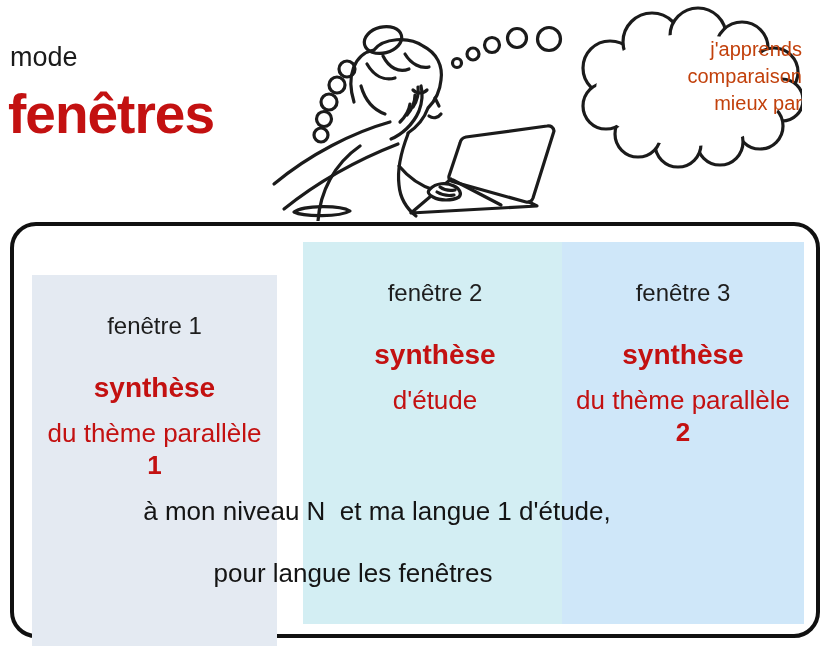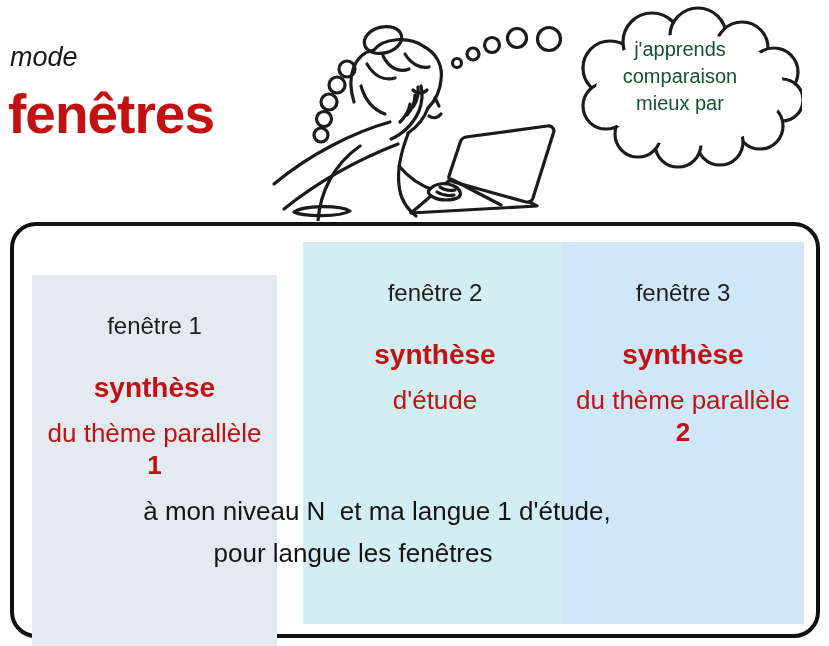--- a/index.html
+++ b/index.html
@@ -1,40 +1,40 @@
 <!DOCTYPE html>
 <html style="--accent: #c31111; --ink: #1a1a1a;"><head>
 <meta charset="utf-8">
 <style>
   html,body{margin:0;padding:0;background:#ffffff;}
   .canvas{
     position:relative;width:829px;height:646px;background:#ffffff;overflow:hidden;
     font-family:"Liberation Sans", sans-serif;color:var(--ink,#1a1a1a);
   }
   
-  .mode{position:absolute;left:10px;top:42px;font-size:27px;color:var(--ink,#1a1a1a);font-style:italic;}
+  .mode{position:absolute;left:10px;top:42px;font-size:27px;color:var(--ink,#1a1a1a);}
   .title{position:absolute;left:8px;top:82px;font-size:55px;font-weight:bold;color:var(--accent,#c31111);letter-spacing:-1px;}
   
   .person{position:absolute;left:270px;top:6px;width:330px;height:215px;}
   
   .cloud{position:absolute;left:558px;top:4px;width:244px;height:168px;}
   .cloud svg{position:absolute;left:0;top:0;width:100%;height:100%;}
-  .cloud-text{position:absolute;left:0;top:32px;width:100%;text-align:center;font-size:20px;line-height:27px;color:#14532d;}
+  .cloud-text{position:absolute;left:0;top:32px;width:100%;text-align:right;font-size:20px;line-height:27px;color:#c2410c;}
   
   .board{position:absolute;left:10px;top:222px;width:810px;height:416px;box-sizing:border-box;
          border:4px solid #111;border-radius:26px;background:#fff;}
   .col{position:absolute;top:16px;height:382px;text-align:center;}
   .col1{left:18px;width:245px;}
   .col2{left:289px;width:264px;}
   .col3{left:548px;width:242px;}
   .win-title{margin-top:36px;font-size:24px;line-height:30px;color:#1d1d1d;}
   .win-key{margin-top:30px;font-size:28px;line-height:34px;font-weight:bold;color:var(--accent,#c31111);}
   .win-detail{margin-top:12px;font-size:26px;line-height:32px;color:var(--accent,#c31111);}
   .win-detail .num{font-weight:bold;}
-  .board-footer{position:absolute;left:0;top:268px;width:100%;display:flex;flex-direction:column;align-items:center;gap:8px;
+  .board-footer{position:absolute;left:0;top:268px;width:100%;display:flex;flex-direction:column;align-items:center;gap:28px;
                 font-size:26px;line-height:34px;color:#141414;}
   .board-footer .f1{white-space:pre;transform:translateX(-38px);}
   .board-footer .f2{white-space:pre;transform:translateX(-62px);}
 </style>
 </head>
 <body>
 
 <div class="canvas">
 
   <div class="mode">mode</div>

